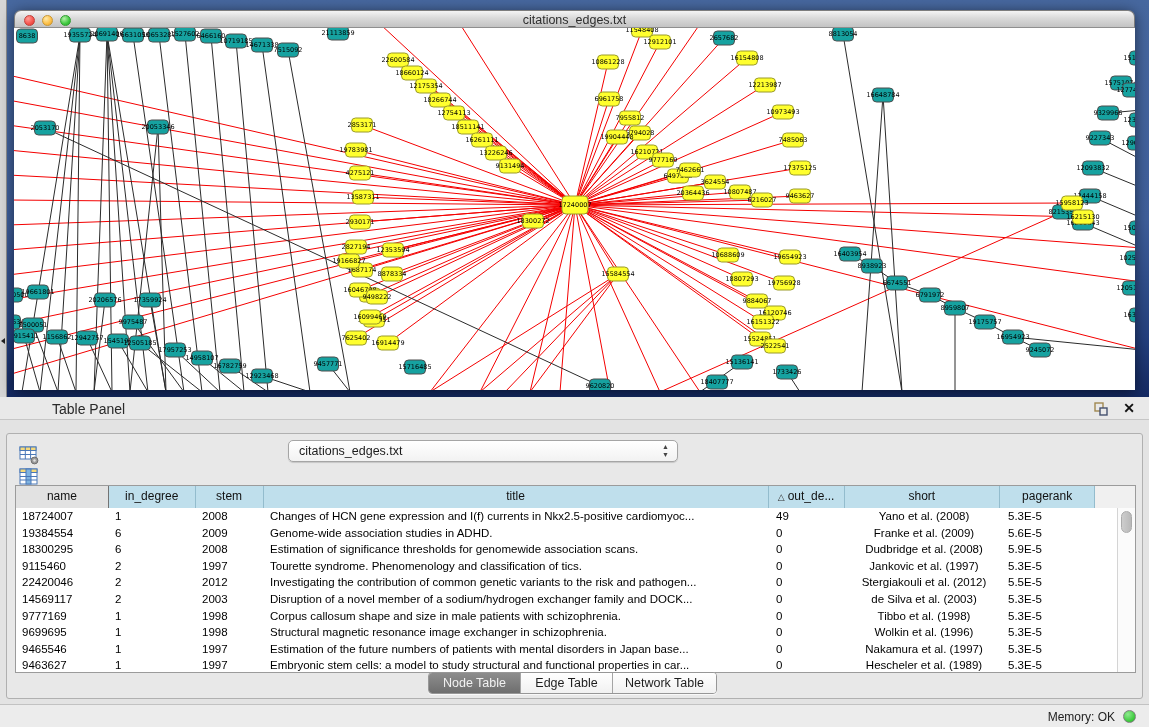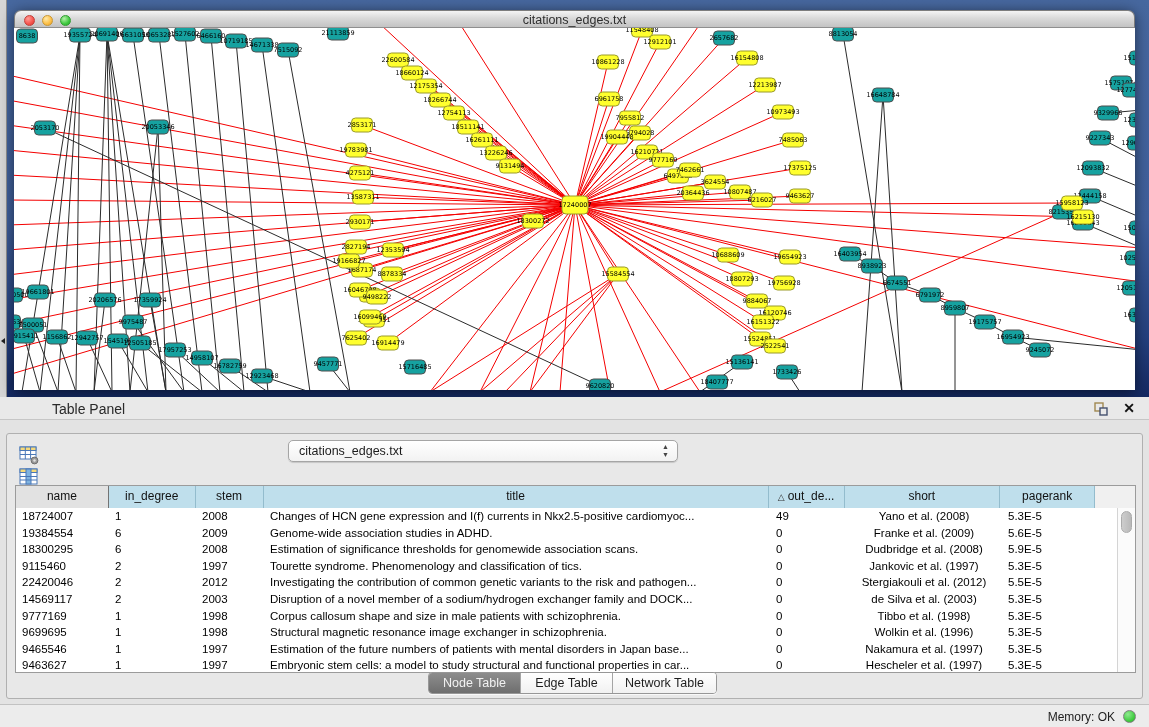--- a/index.html
+++ b/index.html
@@ -919,21 +919,21 @@
               <div class="td" style="width: 76px;">0</div>
               <div class="td center" style="width: 156px;">Nakamura et al. (1997)</div>
               <div class="td" style="width: 95px;">5.3E-5</div>
             </div>
             <div class="tr">
               <div class="td" style="width: 93px;">9463627</div>
               <div class="td" style="width: 87px;">1</div>
               <div class="td" style="width: 68px;">1997</div>
               <div class="td" style="width: 506px;">Embryonic stem cells: a model to study structural and functional properties in car...</div>
               <div class="td" style="width: 76px;">0</div>
-              <div class="td center" style="width: 156px;">Hescheler et al. (1997)</div>
+              <div class="td center" style="width: 156px;">Hescheler et al. (1989)</div>
               <div class="td" style="width: 95px;">5.3E-5</div>
             </div>
           </div>
         <div class="vscroll">
           <div class="vthumb"></div>
         </div>
       </div>
 
       <div class="tabs" id="tabs">
           <div class="tab active">Node Table</div>

